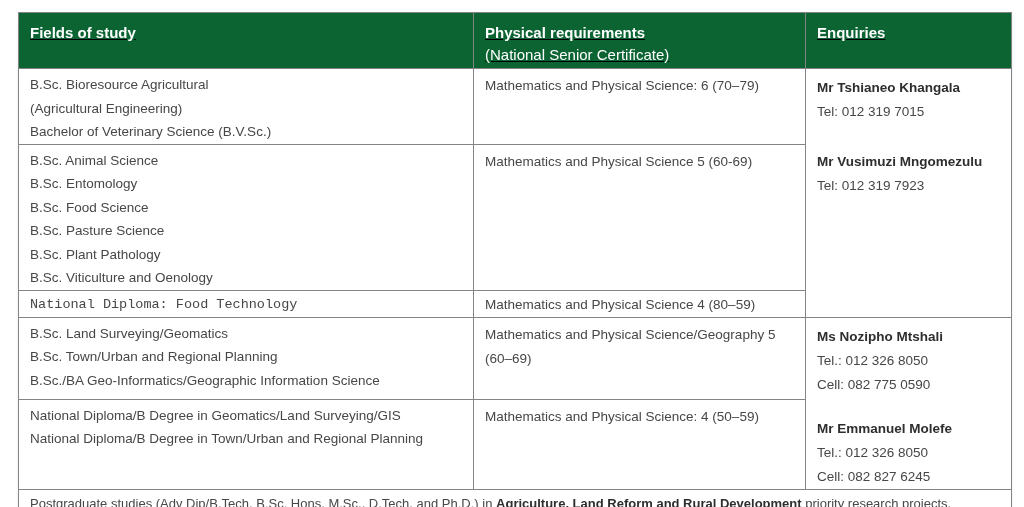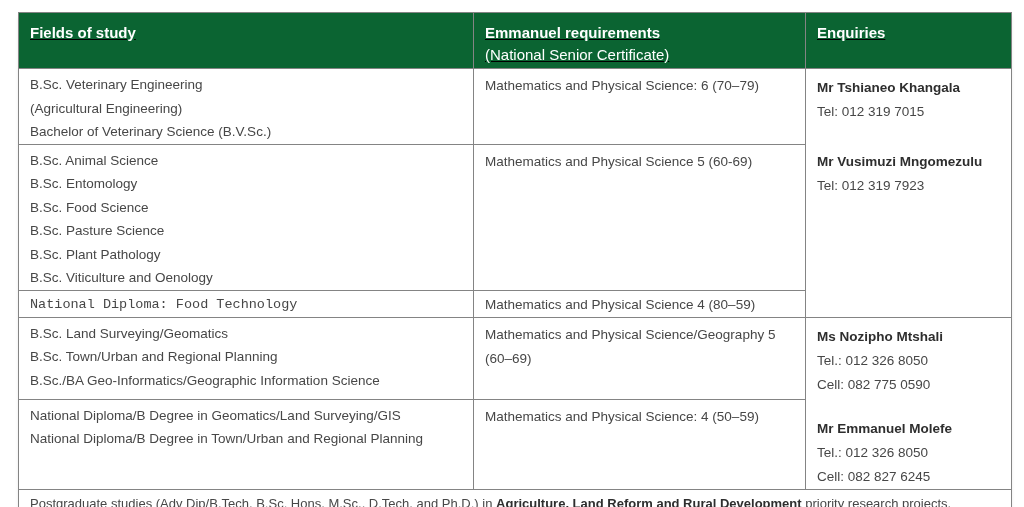--- a/index.html
+++ b/index.html
@@ -94,31 +94,31 @@
       <col style="width:332px">
       <col style="width:206px">
     </colgroup>
 
     <tbody>
         <tr style="height:56px;text-decoration:underline;">
       <th class="hdr">
         <span>Fields of study</span>
       </th>
       <th class="hdr">
-        <span>Emmanuel requirements</span>
+        <span>Physical requirements</span>
         <span class="sub">(National Senior Certificate)</span>
       </th>
       <th class="hdr">
         <span>Enquiries</span>
       </th>
     </tr>
 
     <tr style="height:74px;">
       <td class="fields-cell">
-        <div>B.Sc. Veterinary Engineering</div>
+        <div>B.Sc. Bioresource Agricultural</div>
         <div>(Agricultural Engineering)</div>
         <div>Bachelor of Veterinary Science (B.V.Sc.)</div>
       </td>
       <td class="req-cell">
         <span>Mathematics and Physical Science: 6 (70–79)</span>
       </td>
       <td class="enq-cell" rowspan="3">
         <div class="contact-block">
           <div class="contact-name">Mr Tshianeo Khangala</div>
           <div>Tel: 012 319 7015</div>

